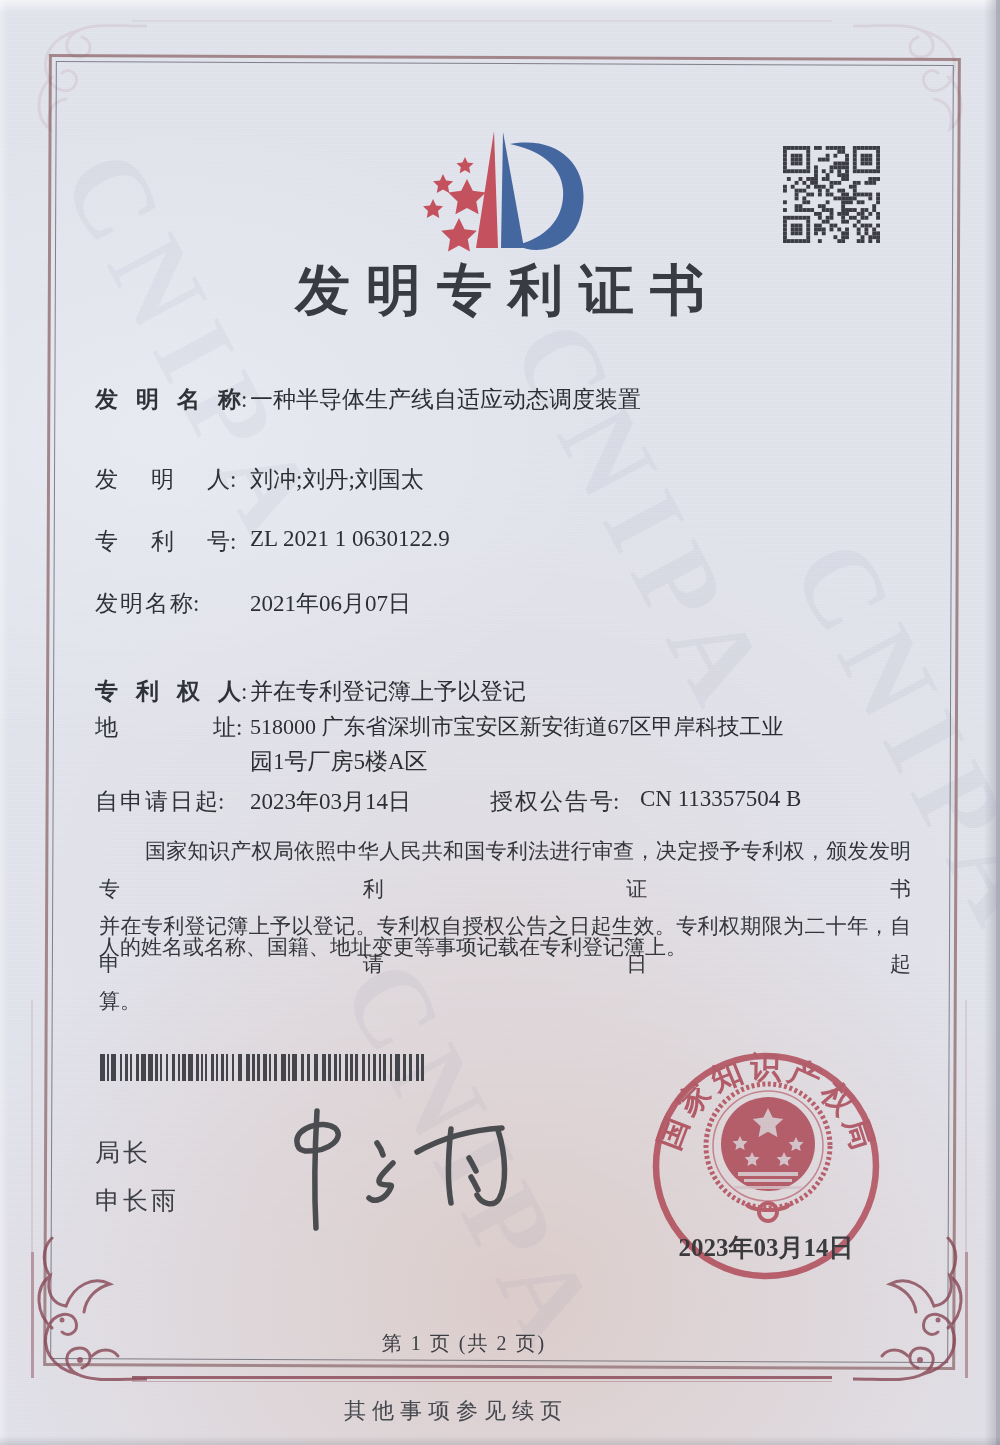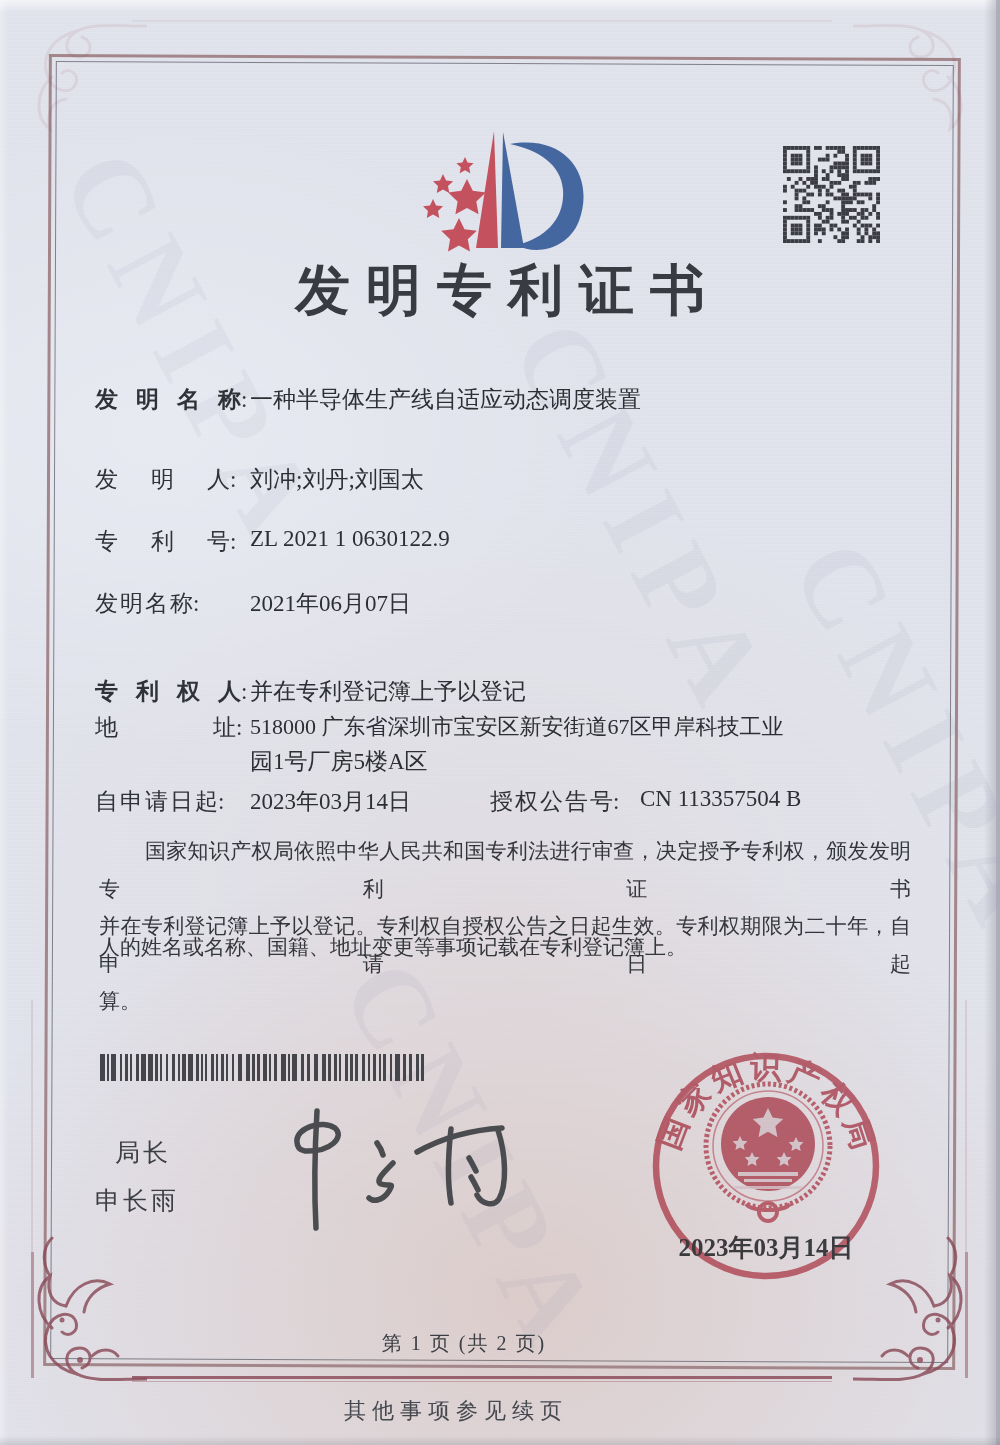--- a/index.html
+++ b/index.html
@@ -48,21 +48,21 @@
   .r5{top:648px;margin-top:28px;} .r6{top:712px;} .r7{top:786px;} .r8{top:786px;left:490px;}
   .para{left:99px;width:812px;font-size:21px;line-height:37.5px;color:#33363b;}
   .p1{top:833px;} .p2{top:929px;}
   .pline{text-align:justify;text-align-last:justify;}
   .pline-last{text-align:left;}
   .indent{text-indent:46px;}
   .barcode{left:100px;top:1054px;width:334px;height:27px;font-size:0;}
   .barcode span{display:inline-block;height:27px;vertical-align:top;}
   .official{left:95px;font-family:"Liberation Sans","DejaVu Sans",sans-serif;
             font-size:25px;letter-spacing:3px;color:#3c3f44;}
-  .o1{top:1136px;margin-left:20px;} .o2{top:1184px;}
+  .o1{top:1136px;} .o2{top:1184px;}
   .pageinfo{left:0;right:0;top:1330px;text-align:center;font-size:20px;letter-spacing:2px;
             color:#3a3d42;transform:translateX(-36px);}
   .contnote{left:0;right:0;top:1396px;text-align:center;font-size:22px;letter-spacing:6px;
             color:#45484e;transform:translateX(-44px);}
   .sealwrap{mix-blend-mode:multiply;opacity:.9;}
 </style>
 </head>
 <body>
 
 <div class="page">

